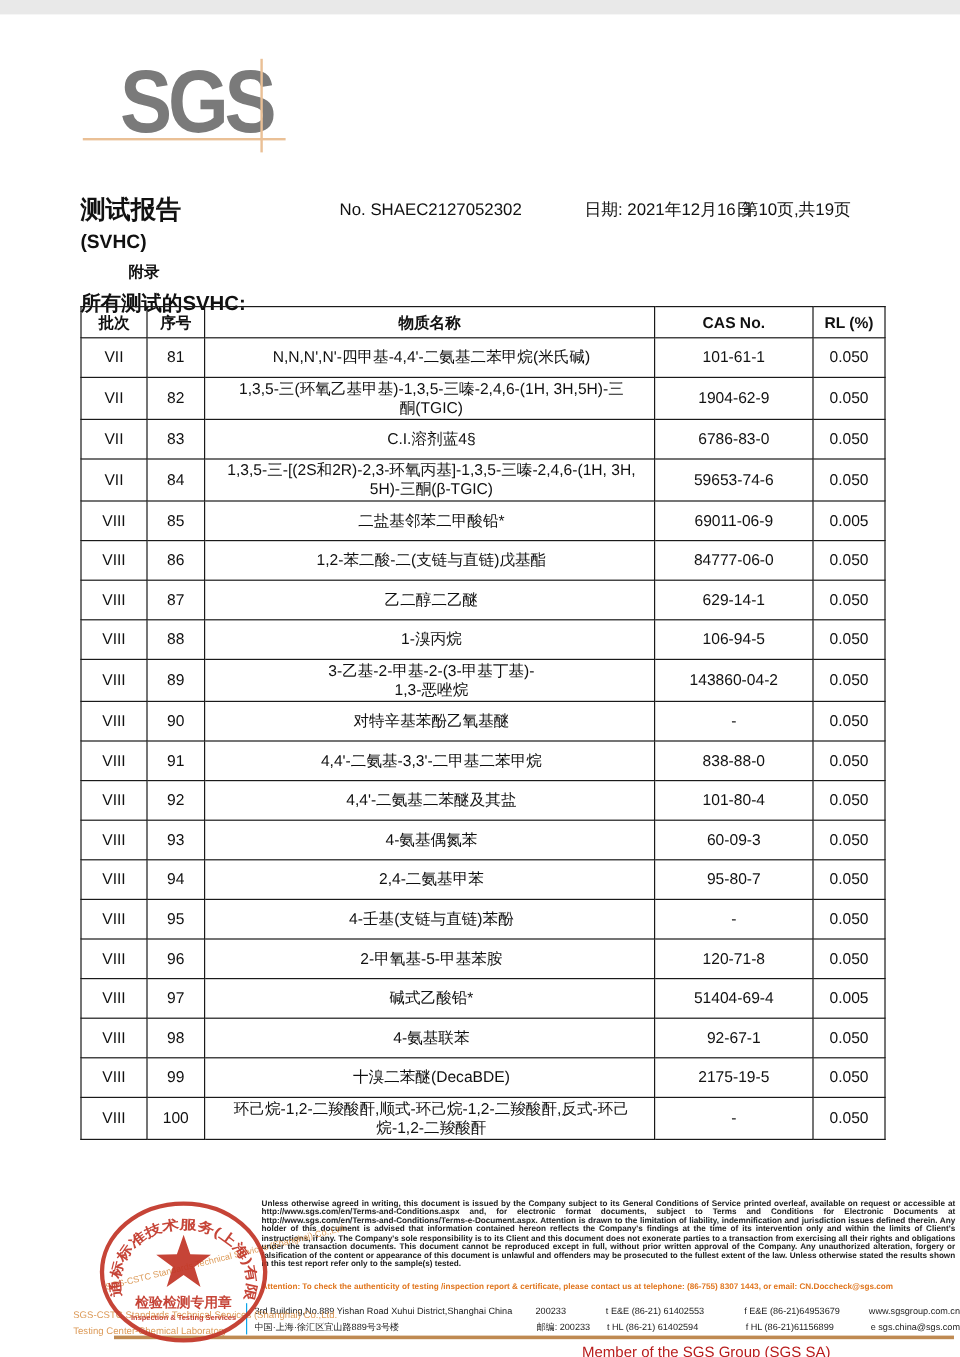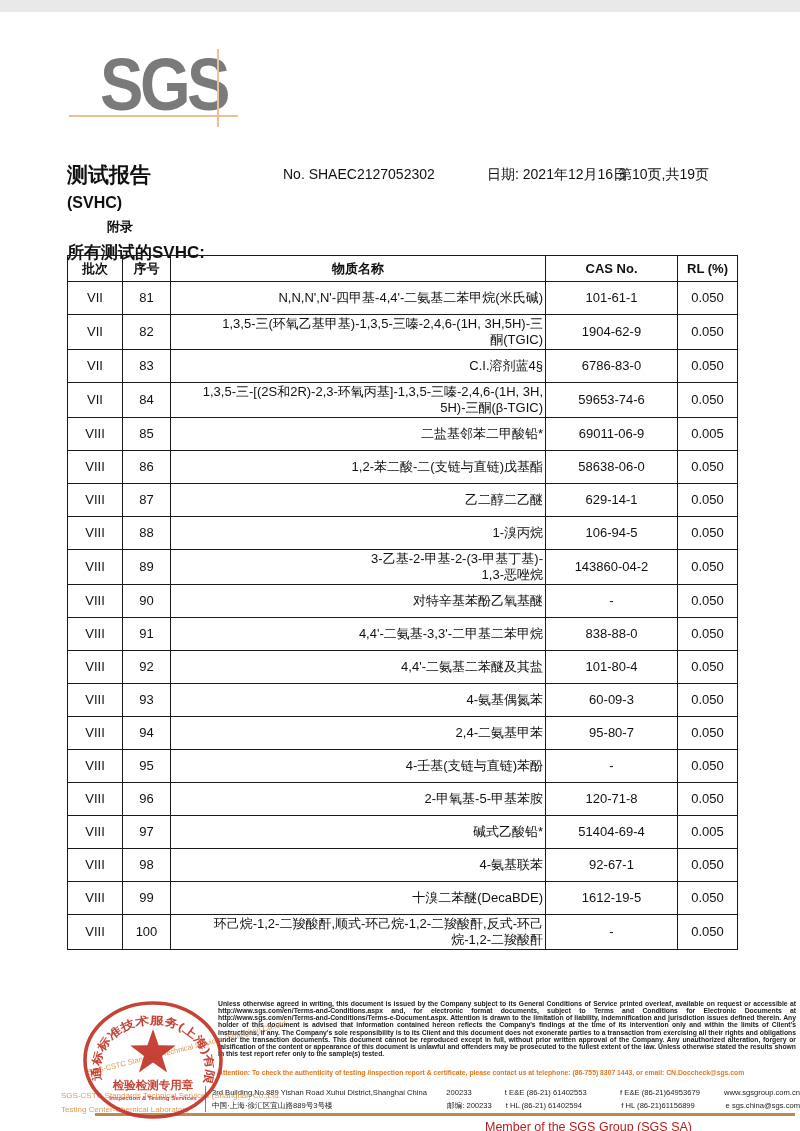--- a/index.html
+++ b/index.html
@@ -28,21 +28,21 @@
   table.svhc{
     position:absolute;left:67px;top:243px;width:670px;
     border-collapse:collapse;table-layout:fixed;
   }
   table.svhc th,table.svhc td{
     border:1px solid #1a1a1a;font-size:13px;text-align:center;
     padding:1px 2px;vertical-align:middle;
   }
   table.svhc th{height:23px;font-weight:bold;}
   table.svhc td{height:30px;line-height:16px;}
-  table.svhc td.name-cell{text-align:right;padding-left:5px;white-space:pre-line;}
+  table.svhc td.name-cell{text-align:center;padding-left:5px;white-space:pre-line;}
   
   .disclaimer{
     position:absolute;left:218px;top:988px;width:578px;
     font-size:6.8px;line-height:7.15px;font-weight:bold;color:#222;
     text-align:justify;
   }
   .attention{
     position:absolute;left:218px;top:1057px;width:578px;
     font-size:6.8px;line-height:7.6px;font-weight:bold;color:#e0761f;
   }
@@ -142,21 +142,21 @@
           <td>VIII</td>
           <td>85</td>
           <td class="name-cell">二盐基邻苯二甲酸铅*</td>
           <td>69011-06-9</td>
           <td>0.005</td>
         </tr>
         <tr>
           <td>VIII</td>
           <td>86</td>
           <td class="name-cell">1,2-苯二酸-二(支链与直链)戊基酯</td>
-          <td>58638-06-0</td>
+          <td>84777-06-0</td>
           <td>0.050</td>
         </tr>
         <tr>
           <td>VIII</td>
           <td>87</td>
           <td class="name-cell">乙二醇二乙醚</td>
           <td>629-14-1</td>
           <td>0.050</td>
         </tr>
         <tr>
@@ -234,21 +234,21 @@
           <td>VIII</td>
           <td>98</td>
           <td class="name-cell">4-氨基联苯</td>
           <td>92-67-1</td>
           <td>0.050</td>
         </tr>
         <tr>
           <td>VIII</td>
           <td>99</td>
           <td class="name-cell">十溴二苯醚(DecaBDE)</td>
-          <td>1612-19-5</td>
+          <td>2175-19-5</td>
           <td>0.050</td>
         </tr>
         <tr>
           <td>VIII</td>
           <td>100</td>
           <td class="name-cell">环己烷-1,2-二羧酸酐,顺式-环己烷-1,2-二羧酸酐,反式-环己
 烷-1,2-二羧酸酐</td>
           <td>-</td>
           <td>0.050</td>
         </tr>

